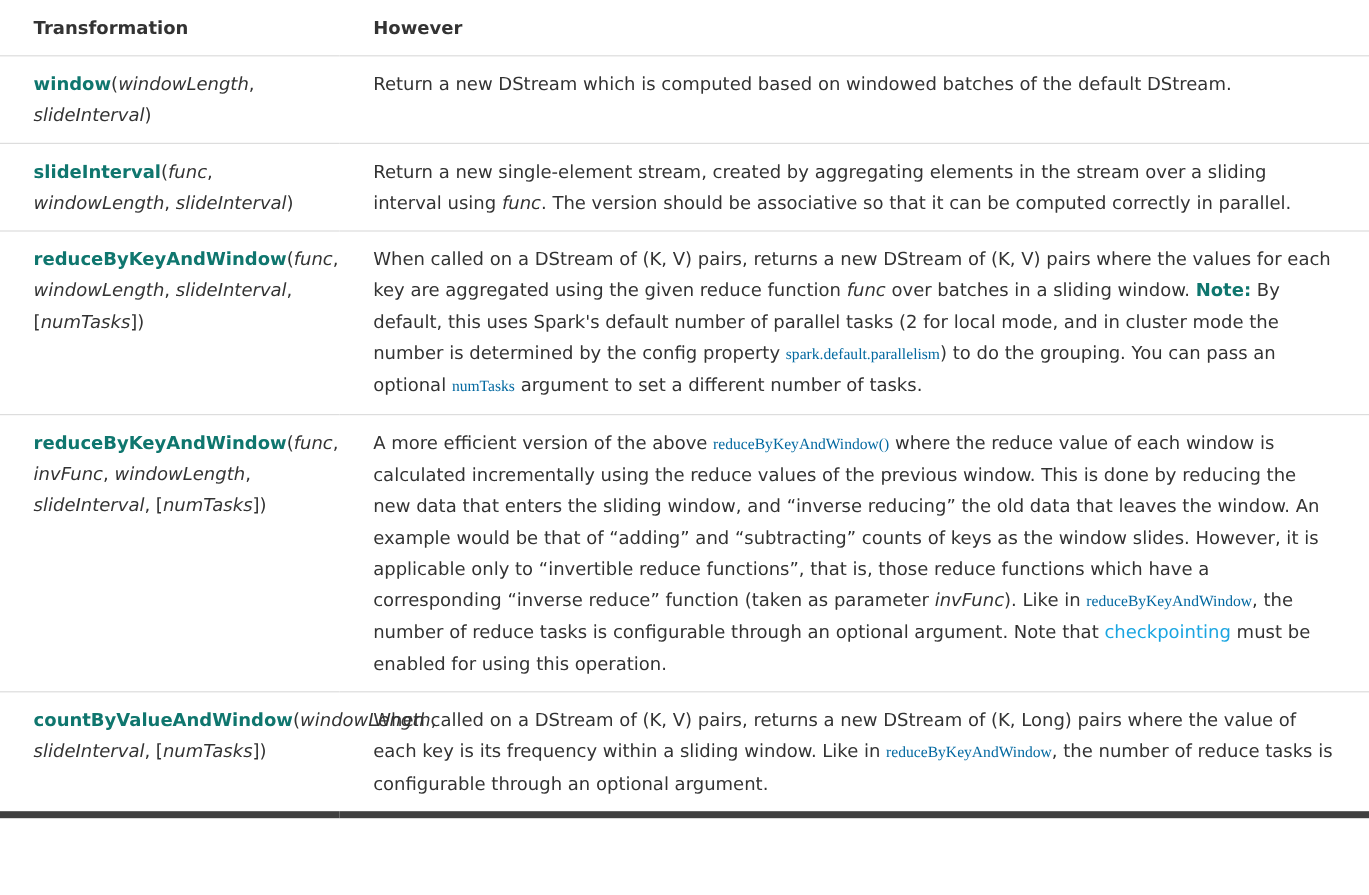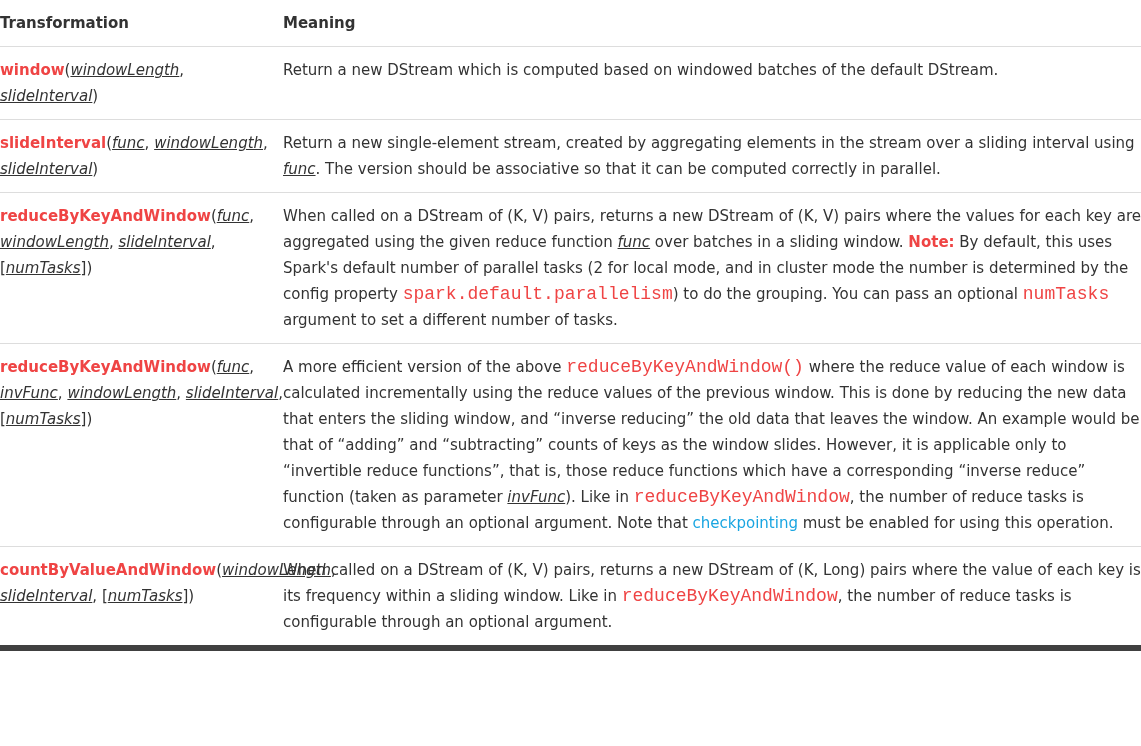--- a/index.html
+++ b/index.html
@@ -17,58 +17,58 @@
     table-layout: fixed;
     width: 1141px;
     font-size: 15px;
     line-height: 26px;
   }
   table.ops-table col.col-transformation { width: 283px; }
   table.ops-table th,
   table.ops-table td {
     text-align: left;
     vertical-align: top;
-    padding: 10px 0;
+    padding: 10px 28px;
   }
   table.ops-table thead th {
     font-weight: bold;
     border-bottom: 1px solid #dddddd;
     white-space: nowrap;
   }
   table.ops-table tbody td {
     border-top: 1px solid #dddddd;
   }
   table.ops-table tbody tr:last-child td {
     border-bottom: 6px solid #404040;
   }
-  td b { font-weight: bold; color: #ef4444; margin-top: 13px; }
-  td i { font-style: italic; text-decoration: underline; }
+  td b { font-weight: bold; color: #0f766e; margin-top: 13px; }
+  td i { font-style: italic; }
   td code {
-    font-family: Liberation Mono, monospace;
-    font-size: 18px;
-    color: #ef4444;
+    font-family: Liberation Serif, serif;
+    font-size: 13px;
+    color: #0369a1;
     white-space: nowrap;
   }
   td a {
     text-decoration: none;
     cursor: pointer;
   }
 </style>
 </head>
 <body>
 
 <table class="ops-table">
   <colgroup>
     <col class="col-transformation">
     <col class="col-meaning">
   </colgroup>
   <thead>
     <tr>
       <th>Transformation</th>
-      <th>Meaning</th>
+      <th>However</th>
     </tr>
   </thead>
   <tbody>
       <tr>
         <td><b>window</b><span>(</span><i>windowLength</i><span>, </span><i>slideInterval</i><span>)</span></td>
         <td><span>Return a new DStream which is computed based on windowed batches of the default DStream.</span></td>
       </tr>
       <tr>
         <td><b>slideInterval</b><span>(</span><i>func</i><span>, </span><i>windowLength</i><span>, </span><i>slideInterval</i><span>)</span></td>
         <td><span>Return a new single-element stream, created by aggregating elements in the stream over a sliding interval using </span><i>func</i><span>. The version should be associative so that it can be computed correctly in parallel.</span></td>

